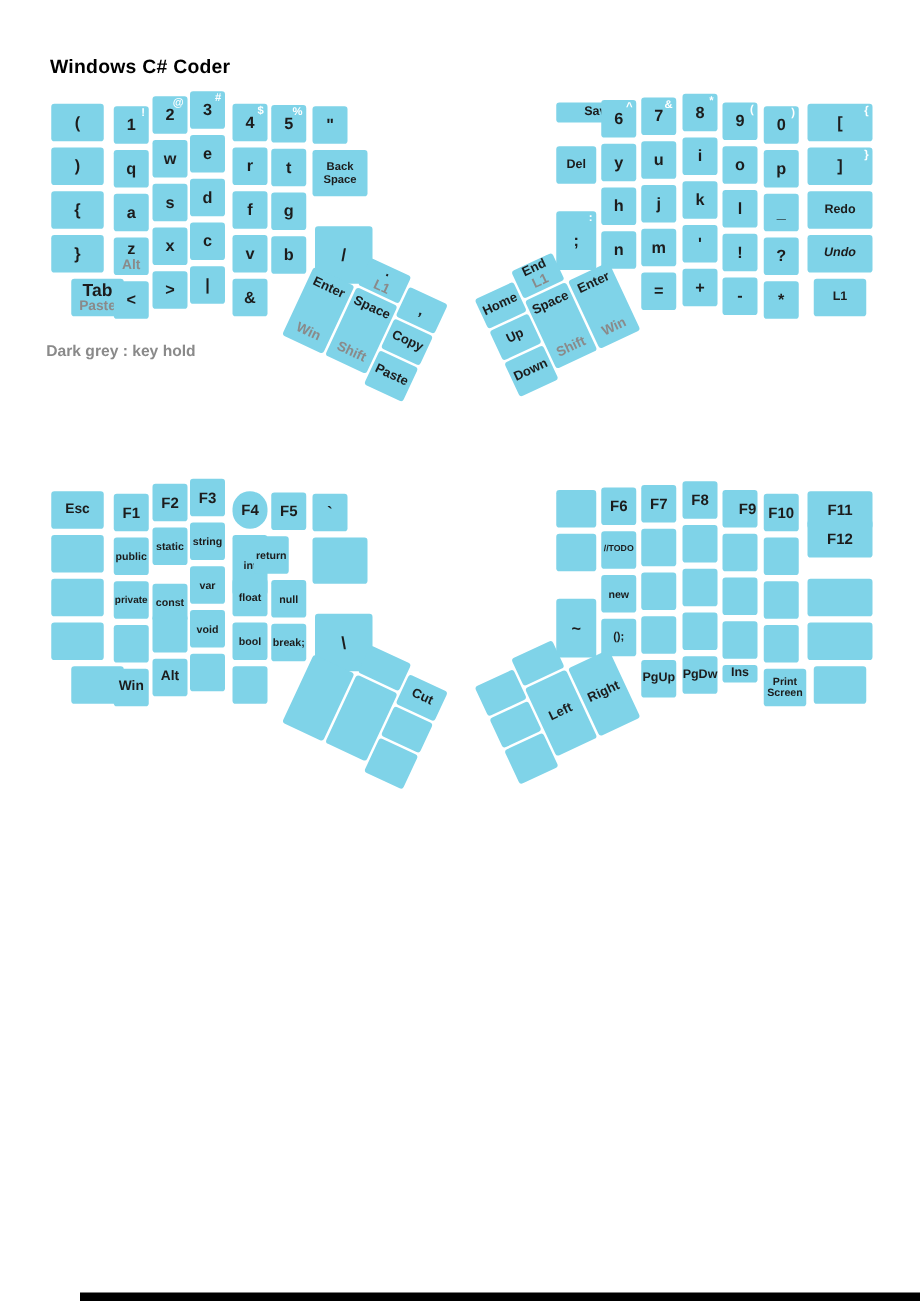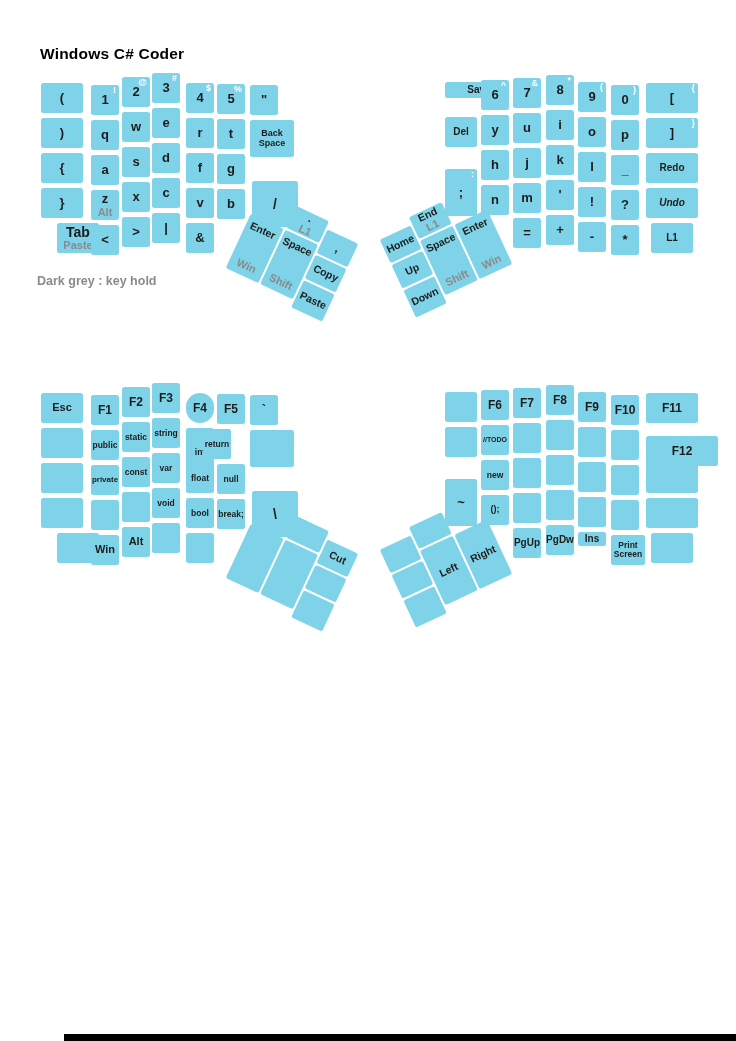--- a/index.html
+++ b/index.html
@@ -221,21 +221,21 @@
       </div><div class="key" style="left: 91px; top: 430px; width: 28px; height: 30px;">
         <span class="lab" style="font-size: 8.5px;">public</span>
       </div><div class="key" style="left: 91px; top: 465px; width: 28px; height: 30px;">
         <span class="lab" style="font-size: 8px;">private</span>
       </div><div class="key" style="left: 91px; top: 500px; width: 28px; height: 30px;"></div><div class="key" style="left: 91px; top: 535px; width: 28px; height: 30px;">
         <span class="lab" style="font-size: 11px;">Win</span>
       </div><div class="key" style="left: 122px; top: 387px; width: 28px; height: 30px;">
         <span class="lab" style="font-size: 12px;">F2</span>
       </div><div class="key" style="left: 122px; top: 422px; width: 28px; height: 30px;">
         <span class="lab" style="font-size: 8.5px;">static</span>
-      </div><div class="key" style="left: 122px; top: 457px; width: 28px; height: 30px; justify-content: center;">
+      </div><div class="key" style="left: 122px; top: 467px; width: 28px; height: 30px; justify-content: center;">
         <span class="lab" style="font-size: 8.5px;">const</span>
       </div><div class="key" style="left: 122px; top: 492px; width: 28px; height: 30px;"></div><div class="key" style="left: 122px; top: 527px; width: 28px; height: 30px;">
         <span class="lab" style="font-size: 11px;">Alt</span>
       </div><div class="key" style="left: 152px; top: 383px; width: 28px; height: 30px;">
         <span class="lab" style="font-size: 12px;">F3</span>
       </div><div class="key" style="left: 152px; top: 418px; width: 28px; height: 30px;">
         <span class="lab" style="font-size: 8.5px;">string</span>
       </div><div class="key" style="left: 152px; top: 453px; width: 28px; height: 30px;">
         <span class="lab" style="font-size: 8.5px;">var</span>
       </div><div class="key" style="left: 152px; top: 488px; width: 28px; height: 30px;">
@@ -272,31 +272,31 @@
         <span class="lab" style="font-size: 9px;">();</span>
       </div><div class="key" style="left: 513px; top: 388px; width: 28px; height: 30px;">
         <span class="lab" style="font-size: 12px;">F7</span>
       </div><div class="key" style="left: 513px; top: 423px; width: 28px; height: 30px;"></div><div class="key" style="left: 513px; top: 458px; width: 28px; height: 30px;"></div><div class="key" style="left: 513px; top: 493px; width: 28px; height: 30px;"></div><div class="key" style="left: 513px; top: 528px; width: 28px; height: 30px;">
         <span class="lab" style="font-size: 10px;">PgUp</span>
       </div><div class="key" style="left: 546px; top: 385px; width: 28px; height: 30px;">
         <span class="lab" style="font-size: 12px;">F8</span>
       </div><div class="key" style="left: 546px; top: 420px; width: 28px; height: 30px;"></div><div class="key" style="left: 546px; top: 455px; width: 28px; height: 30px;"></div><div class="key" style="left: 546px; top: 490px; width: 28px; height: 30px;"></div><div class="key" style="left: 546px; top: 525px; width: 28px; height: 30px;">
         <span class="lab" style="font-size: 10px;">PgDw</span>
       </div><div class="key" style="left: 578px; top: 392px; width: 28px; height: 30px;">
-        <span class="lab" style="font-size: 12px;">F9</span>
+        <span class="lab" style="font-size: 12px; padding-left: 12px;">F9</span>
       </div><div class="key" style="left: 578px; top: 427px; width: 28px; height: 30px;"></div><div class="key" style="left: 578px; top: 462px; width: 28px; height: 30px;"></div><div class="key" style="left: 578px; top: 497px; width: 28px; height: 30px;"></div><div class="key" style="left: 578px; top: 532px; width: 28px; height: 14px;">
         <span class="lab" style="font-size: 10px;">Ins</span>
       </div><div class="key" style="left: 611px; top: 395px; width: 28px; height: 30px;">
         <span class="lab" style="font-size: 12px;">F10</span>
       </div><div class="key" style="left: 611px; top: 430px; width: 28px; height: 30px;"></div><div class="key" style="left: 611px; top: 465px; width: 28px; height: 30px;"></div><div class="key" style="left: 611px; top: 500px; width: 28px; height: 30px;"></div><div class="key" style="left: 611px; top: 535px; width: 34px; height: 30px;">
         <span class="lab" style="font-size: 8.5px;">Print
 Screen</span>
       </div><div class="key" style="left: 646px; top: 393px; width: 52px; height: 30px;">
         <span class="lab" style="font-size: 12px;">F11</span>
-      </div><div class="key" style="left: 646px; top: 436px; width: 72px; height: 30px;">
+      </div><div class="key" style="left: 646px; top: 416px; width: 52px; height: 30px;">
         <span class="lab" style="font-size: 12px;">F12</span>
       </div><div class="key" style="left: 646px; top: 463px; width: 52px; height: 30px;"></div><div class="key" style="left: 646px; top: 498px; width: 52px; height: 30px;"></div><div class="key" style="left: 651px; top: 533px; width: 42px; height: 30px;"></div><div class="thumb tleft" style="left: 262px; top: 500px;">
         <div class="key" style="left: 0px; top: 26px; width: 36px; height: 60px;"></div>
         <div class="key" style="left: 38px; top: 0px; width: 36px; height: 24px;"></div>
         <div class="key" style="left: 38px; top: 26px; width: 36px; height: 60px;"></div>
         <div class="key" style="left: 76px; top: 8px; width: 34px; height: 26px;">
           <span class="lab" style="font-size: 10.5px;">Cut</span>
         </div>
         <div class="key" style="left: 76px; top: 36px; width: 34px; height: 26px;"></div>
         <div class="key" style="left: 76px; top: 64px; width: 34px; height: 30px;"></div>

